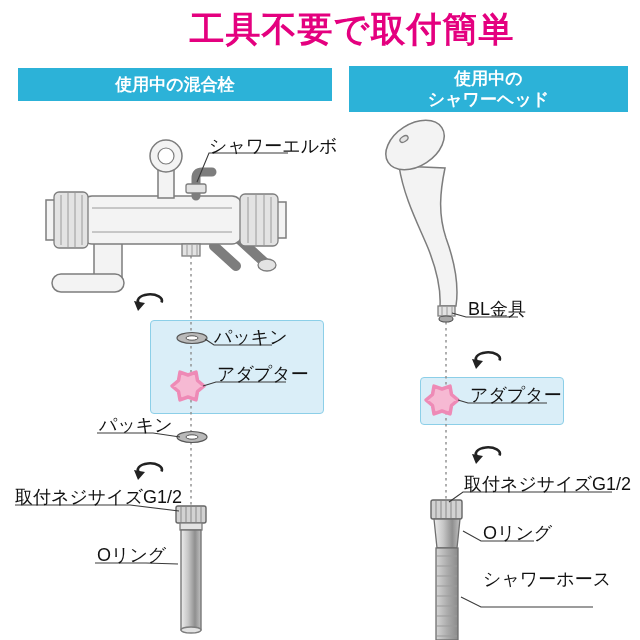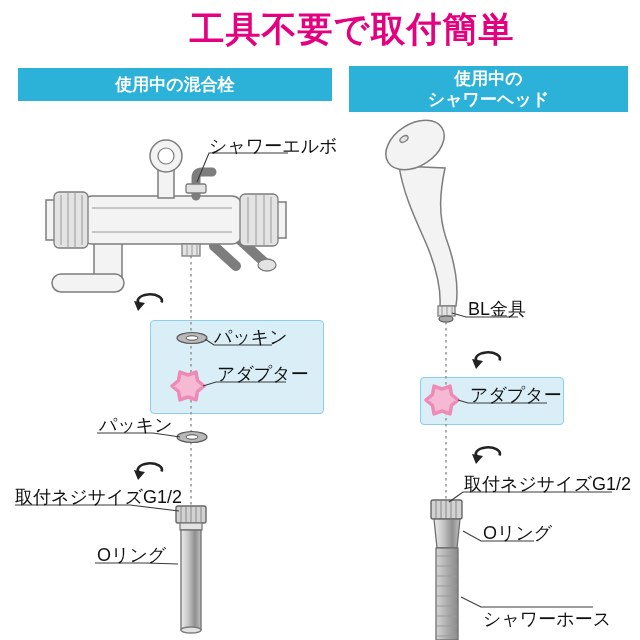--- a/index.html
+++ b/index.html
@@ -221,15 +221,15 @@
   <div class="lbl" style="left:214px;top:330px">パッキン</div>
   <div class="lbl" style="left:217px;top:367px">アダプター</div>
   <div class="lbl" style="left:99px;top:418px">パッキン</div>
   <div class="lbl" style="left:15px;top:490px">取付ネジサイズG1/2</div>
   <div class="lbl" style="left:97px;top:548px">Oリング</div>
 
   <div class="lbl" style="left:468px;top:302px">BL金具</div>
   <div class="lbl" style="left:470px;top:388px">アダプター</div>
   <div class="lbl" style="left:464px;top:477px">取付ネジサイズG1/2</div>
   <div class="lbl" style="left:483px;top:526px">Oリング</div>
-  <div class="lbl" style="left:483px;top:612px">シャワーホース</div>
+  <div class="lbl" style="left:483px;top:572px">シャワーホース</div>
 
 </div>
 
 </body></html>

